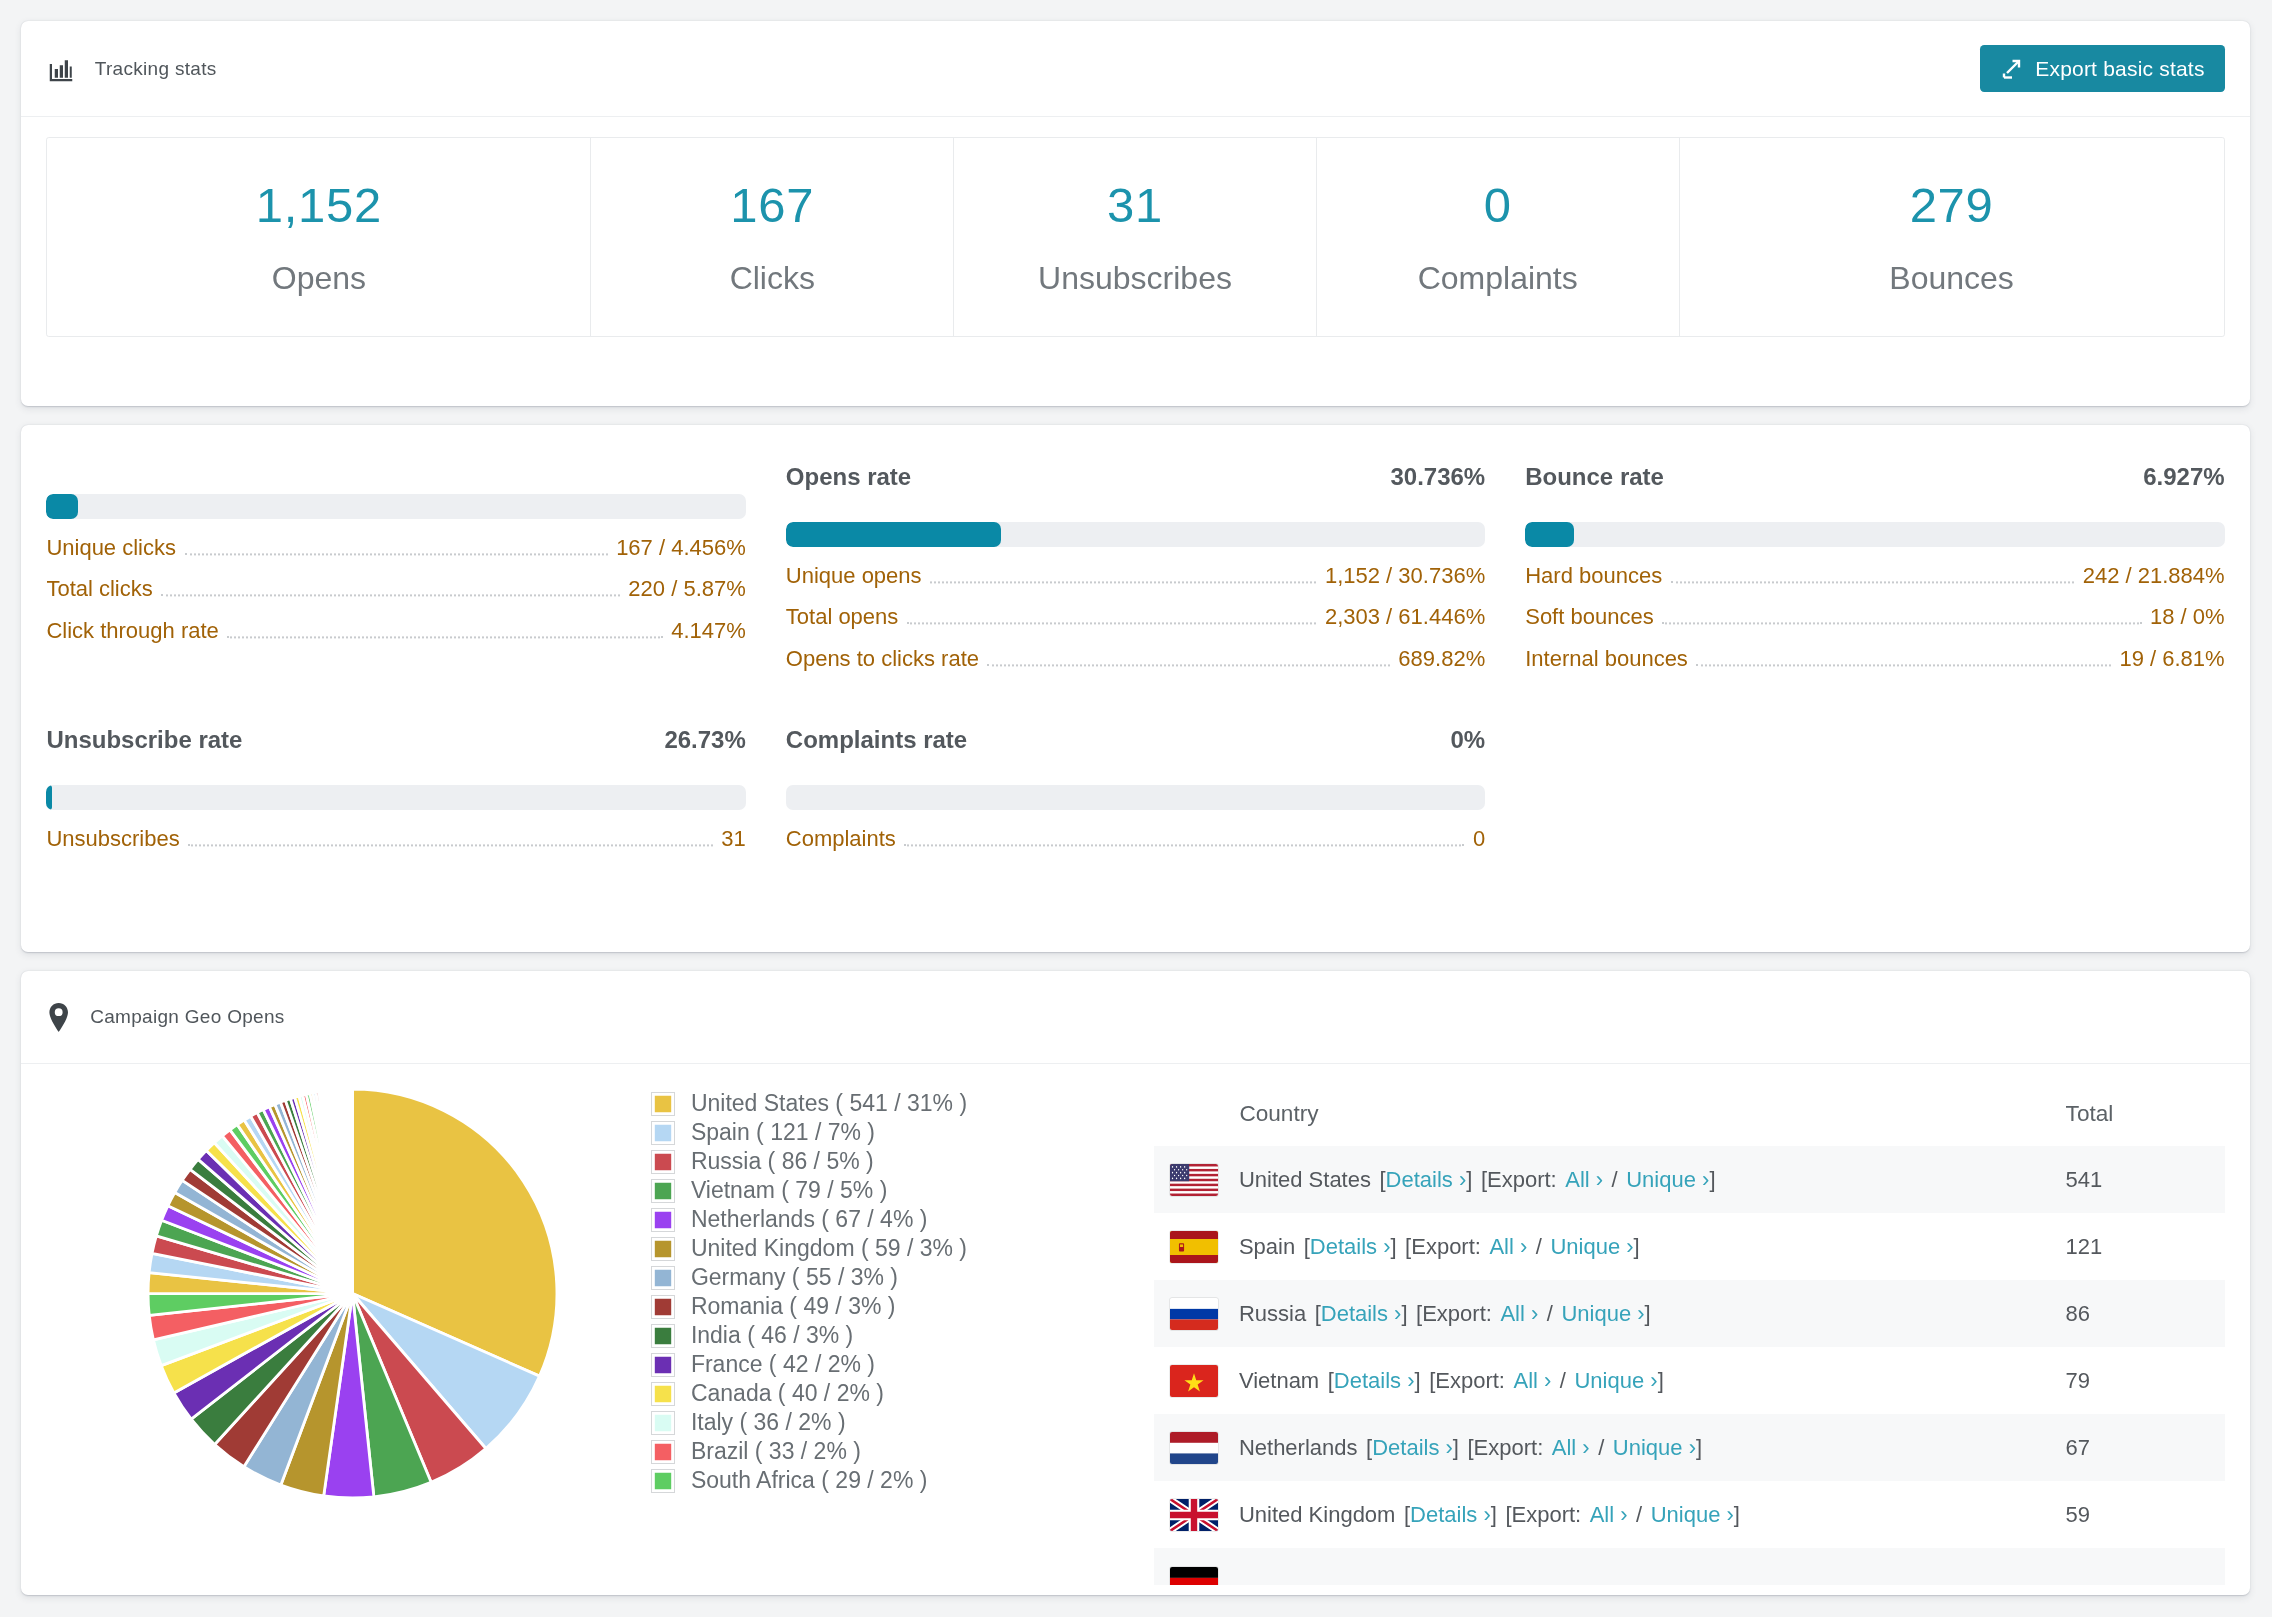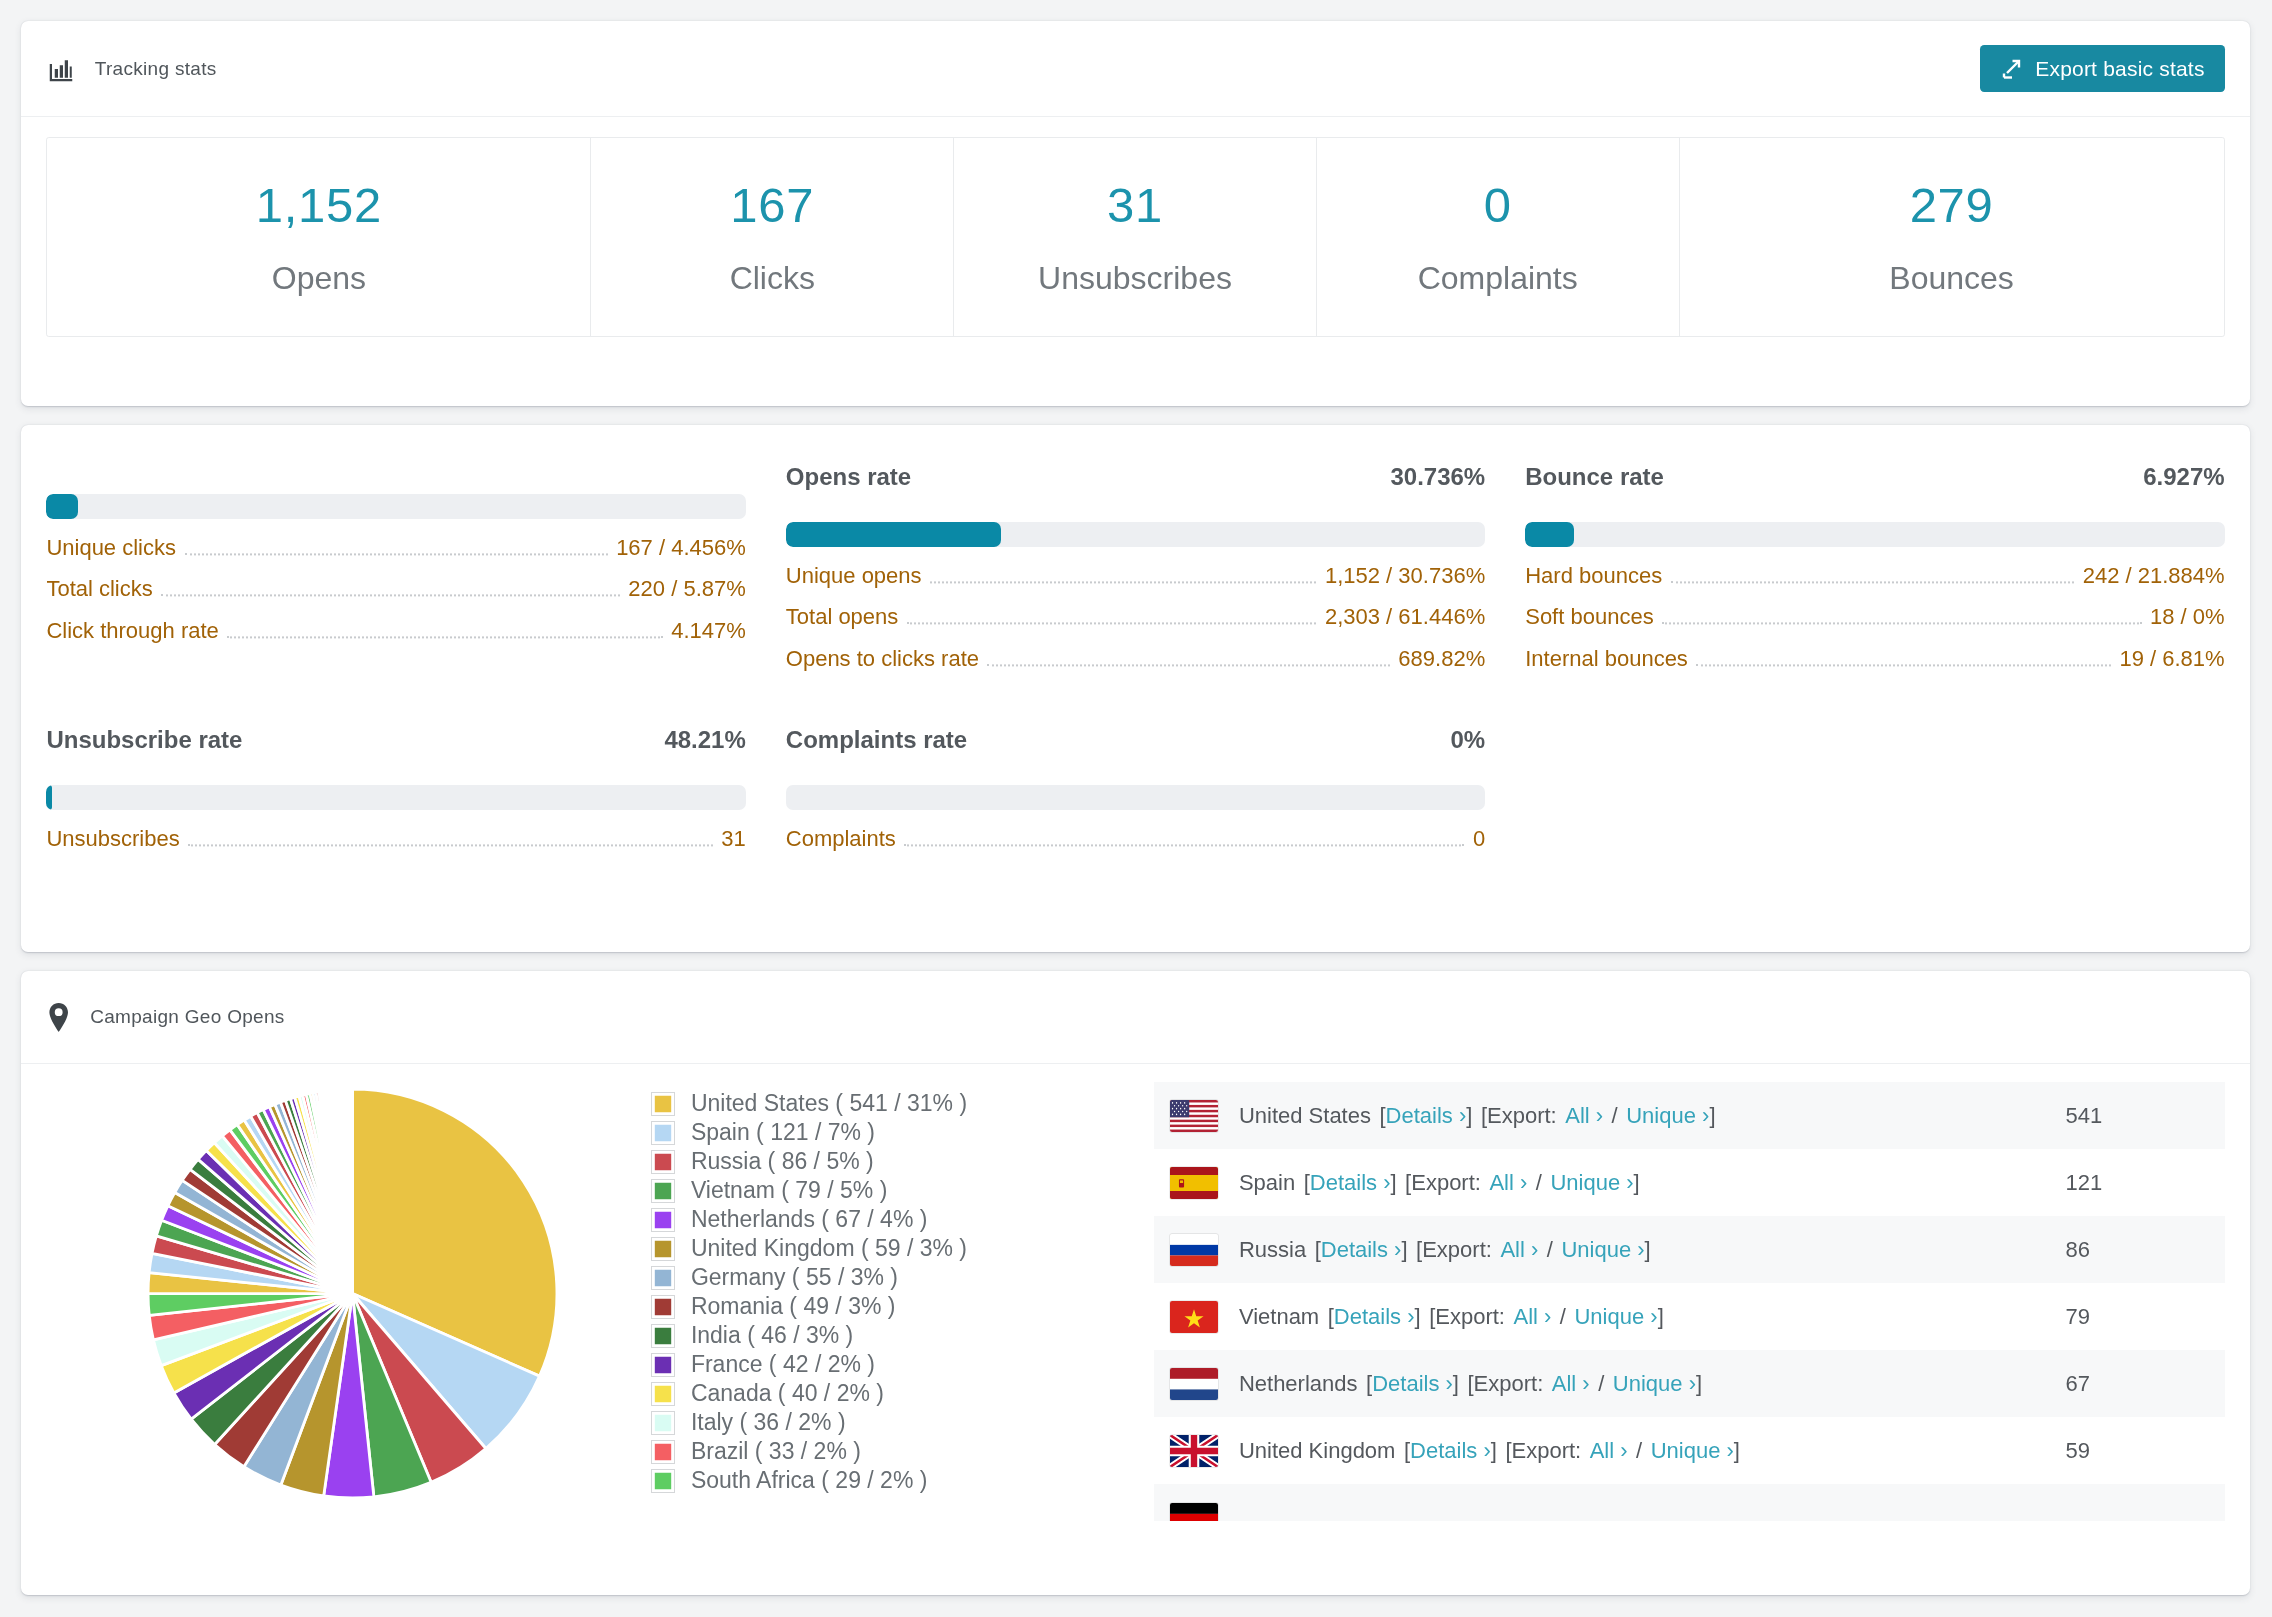--- a/index.html
+++ b/index.html
@@ -216,21 +216,21 @@
         <span class="rr-label">Internal bounces</span>
         <span class="dots"></span>
         <span class="rr-value">19 / 6.81%</span>
       </div>
     </div>
   </div>
 
   <div class="rate-panel">
     <div class="rate-head">
       <span>Unsubscribe rate</span>
-      <span>48.21%</span>
+      <span>26.73%</span>
     </div>
     <div class="bar">
       <div class="bar-fill" style="width: 0.77%;"></div>
     </div>
     <div class="rate-rows">
       <div class="rate-row">
         <span class="rr-label">Unsubscribes</span>
         <span class="dots"></span>
         <span class="rr-value">31</span>
       </div>
@@ -399,20 +399,24 @@
           <span class="swatch" style="background-color: rgb(244, 95, 99);"></span>
           <span>Brazil ( 33 / 2% )</span>
         </div>
         <div class="legend-item">
           <span class="swatch" style="background-color: rgb(94, 205, 98);"></span>
           <span>South Africa ( 29 / 2% )</span>
         </div>
       </div>
 
     <div class="geo-table">
+      <div class="t-header">
+        <div class="th-country">Country</div>
+        <div class="th-total">Total</div>
+      </div>
 
       <div class="t-row striped">
         <div class="c-country">
           <span class="flag">
               <svg viewBox="0 0 190 100" preserveAspectRatio="none">
                 <rect width="190" height="100" fill="#fff"></rect>
                 <g fill="#b22234">
                   <rect y="0" width="190" height="7.7"></rect>
                   <rect y="15.4" width="190" height="7.7"></rect>
                   <rect y="30.8" width="190" height="7.7"></rect>

